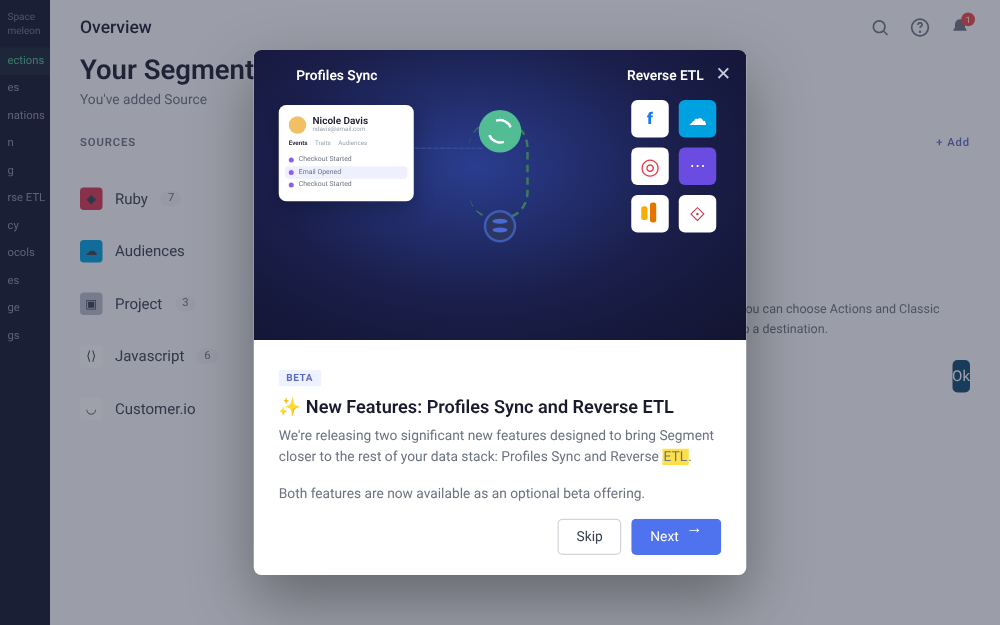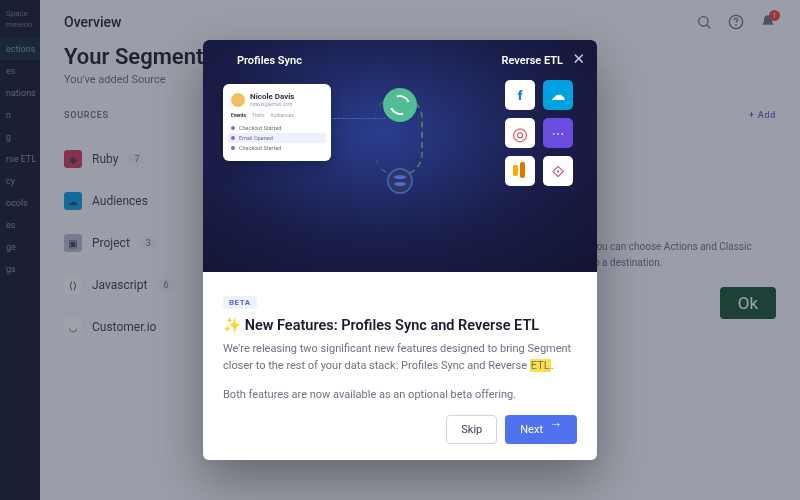--- a/index.html
+++ b/index.html
@@ -21,21 +21,21 @@
   .cols{display:flex;gap:80px}
   .col{flex:1}
   .col-head{display:flex;justify-content:space-between;font-size:9px;letter-spacing:.08em;color:#6b7280;font-weight:600;margin-bottom:18px}
   .add-link{color:#5c6ac4;font-weight:500;cursor:pointer}
   .src-row{display:flex;align-items:center;gap:10px;padding:12px 0;font-size:12px;color:#374151}
   .src-icon{width:18px;height:18px;border-radius:3px;display:flex;align-items:center;justify-content:center;font-size:10px}
   .count{background:#f3f4f6;color:#6b7280;font-size:9px;padding:1px 6px;border-radius:8px}
   .dest-title{font-size:14px;font-weight:600;margin-bottom:24px}
   .dest-tile{border:1px solid #e5e7eb;border-radius:4px;padding:6px 10px;font-size:10px;color:#6b7280;display:inline-flex;align-items:center;gap:6px;cursor:pointer;margin-bottom:36px}
   .dest-text{font-size:10px;color:#6b7280;line-height:16px;margin-bottom:16px}
-  .ok-btn{background:#14532d;color:#fff;border:none;font-size:17px;padding:6px 18px;border-radius:4px;cursor:pointer;float:right}
+  .ok-btn{background:#0c4a6e;color:#fff;border:none;font-size:12px;padding:6px 0;border-radius:4px;cursor:pointer;float:right}
   
   .scrim{position:absolute;inset:0;background:rgba(41,45,66,.45);display:flex;align-items:center;justify-content:center}
   .modal{width:394px;background:#fff;border-radius:6px;overflow:hidden;box-shadow:0 20px 50px rgba(0,0,0,.35)}
   .hero{height:232px;background:radial-gradient(ellipse at 45% 40%,#2a3d8f 0%,#1a1e4a 55%,#12142f 100%);position:relative;overflow:hidden}
   .hero-labels{position:absolute;top:14px;left:0;right:0;display:flex;justify-content:space-between;padding:0 34px;color:#fff;font-size:11px;font-weight:600}
   .close{position:absolute;top:10px;right:12px;color:#c8cde0;font-size:15px;cursor:pointer}
   .profile-card{position:absolute;left:20px;top:44px;width:108px;background:#fff;border-radius:6px;padding:8px;font-size:7px;box-shadow:0 4px 16px rgba(0,0,0,.25)}
   .pc-head{display:flex;align-items:flex-end;gap:5px;margin-bottom:5px}
   .avatar{width:14px;height:14px;border-radius:50%;background:#f2c064}
   .pc-name{font-weight:600;font-size:8px}

